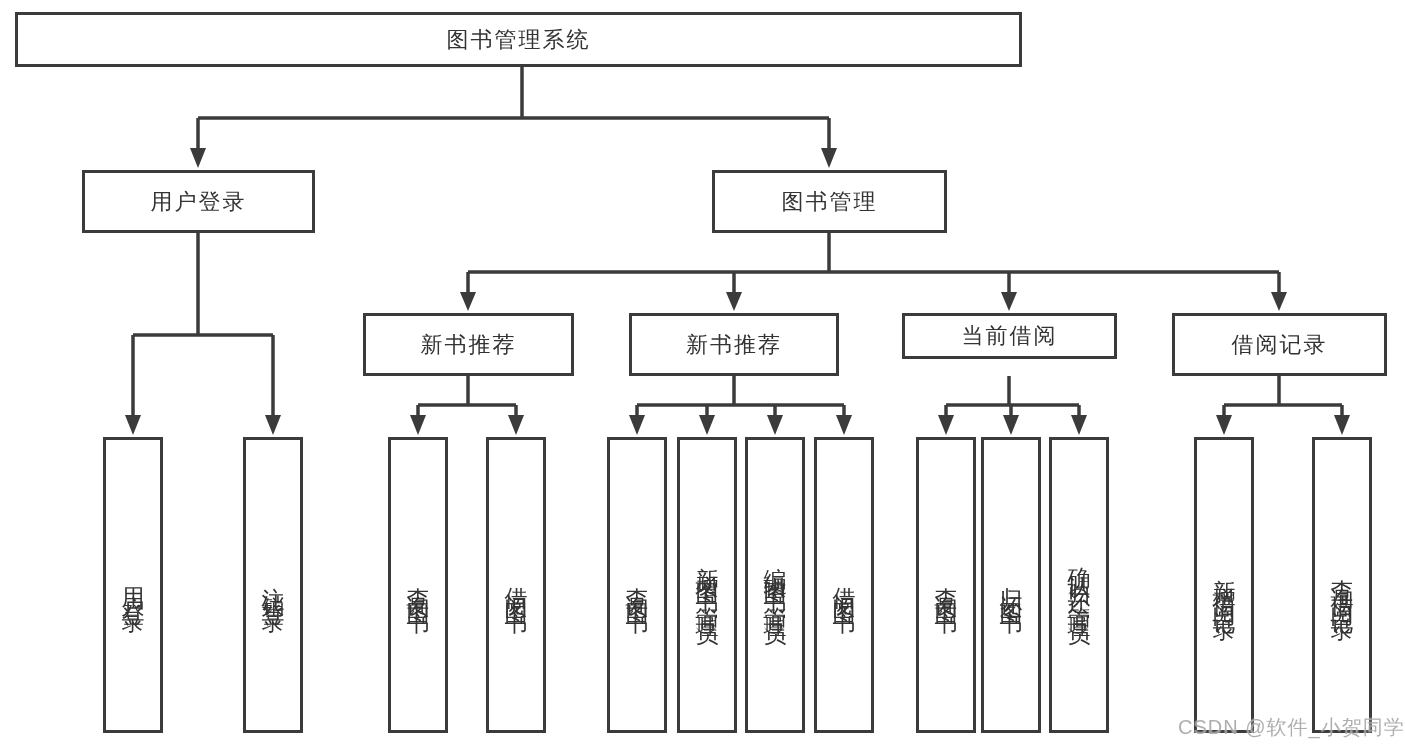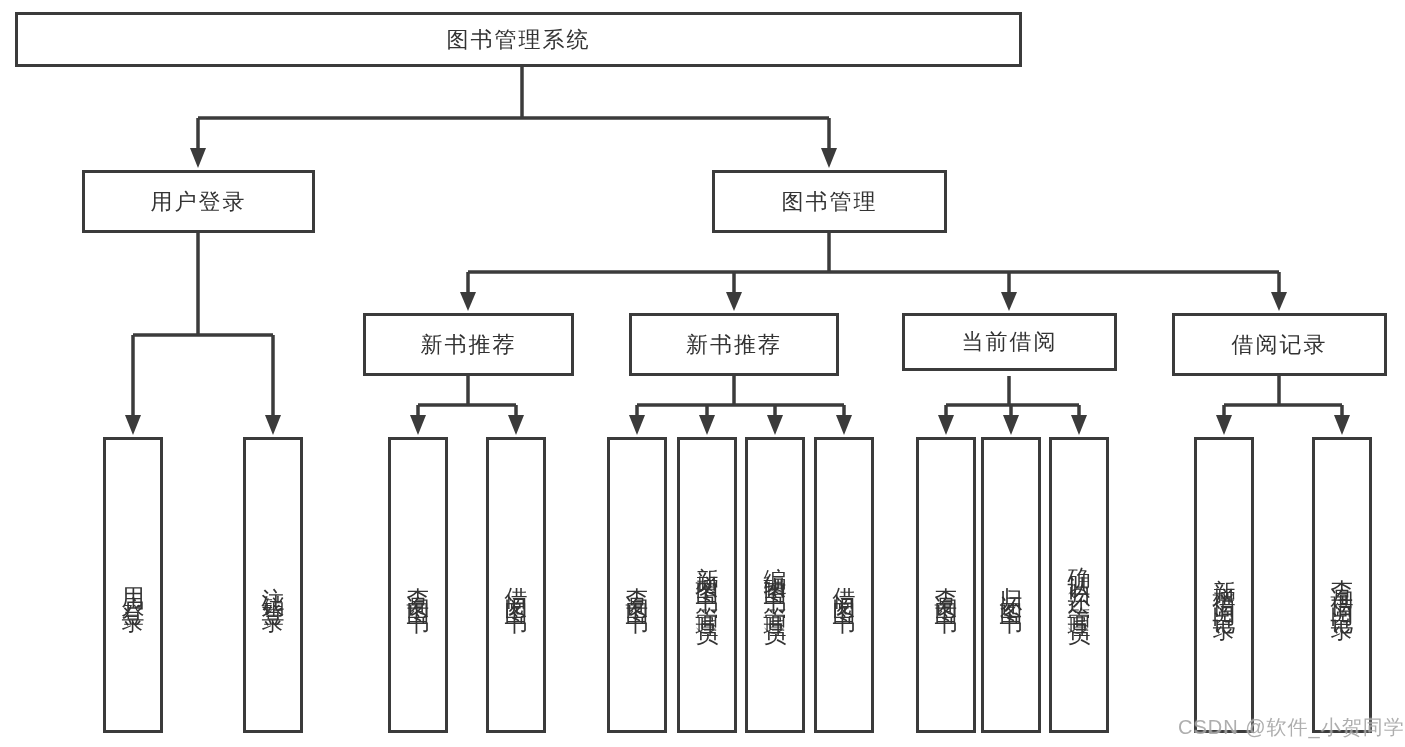--- a/index.html
+++ b/index.html
@@ -133,21 +133,21 @@
   <div class="box h" style="left:363px;top:313px;width:211px;height:63px">
     <span>新书推荐</span>
   </div>
 
   <div class="box h" style="left:712px;top:170px;width:235px;height:63px">
     <span>图书管理</span>
   </div>
   <div class="box h" style="left:629px;top:313px;width:210px;height:63px">
     <span>新书推荐</span>
   </div>
-  <div class="box h" style="left:902px;top:313px;width:215px;height:58px">
+  <div class="box h" style="left:902px;top:313px;width:215px;height:46px">
     <span>当前借阅</span>
   </div>
   <div class="box h" style="left:1172px;top:313px;width:215px;height:63px">
     <span>借阅记录</span>
   </div>
 
   <div class="box v" style="left:103px;top:437px;width:60px;height:296px">
     <span>用户登录</span>
   </div>
   <div class="box v" style="left:243px;top:437px;width:60px;height:296px">

